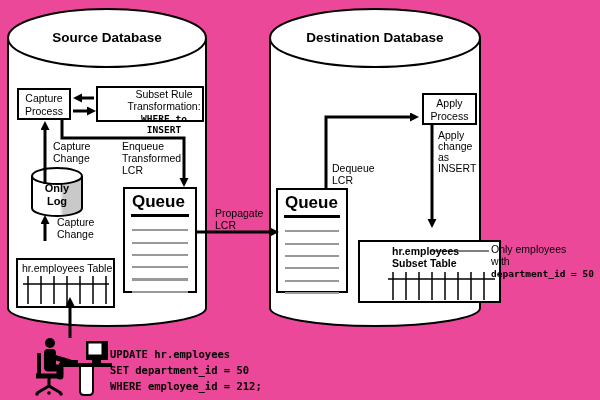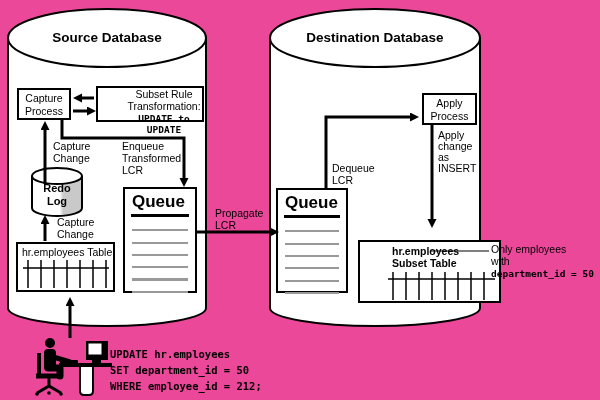--- a/index.html
+++ b/index.html
@@ -80,44 +80,44 @@
   <div class="dbtitle" style="left:270px; top:30px; width:210px;">Destination Database</div>
 
   <div class="box" style="left:17px; top:88px; width:54px; height:32px;">
     <div class="boxtext center">Capture
 Process</div>
   </div>
 
   <div class="box" style="left:96px; top:86px; width:108px; height:36px;padding-left:28px;">
     <div class="boxtext center" style="line-height:1.1; padding-top:1px;">Subset Rule
 Transformation:</div>
-    <div class="mono center subsetrule-code">UPDATE to UPDATE</div>
+    <div class="mono center subsetrule-code">WHERE to INSERT</div>
   </div>
 
   <div class="box" style="left:422px; top:93px; width:55px; height:32px;">
     <div class="boxtext center">Apply
 Process</div>
   </div>
 
-  <div class="lbl center" style="left:32px; top:182px; width:50px; font-weight:bold; font-size:11px;">Redo
+  <div class="lbl center" style="left:32px; top:182px; width:50px; font-weight:bold; font-size:11px;">Only
 Log</div>
 
   <div class="box" style="left:123px; top:187px; width:74px; height:106px;">
     <div class="queue-title">Queue</div>
     <div class="queue-rule"></div>
     <div class="queue-lines"></div>
   </div>
 
   <div class="box" style="left:276px; top:188px; width:72px; height:105px;">
     <div class="queue-title">Queue</div>
     <div class="queue-rule"></div>
     <div class="queue-lines"></div>
   </div>
 
-  <div class="box" style="left:16px; top:242px; width:99px; height:50px;">
+  <div class="box" style="left:16px; top:258px; width:99px; height:50px;">
     <div class="boxtext" style="padding:2px 0 0 4px; white-space:nowrap;">hr.employees Table</div>
     <svg width="95" height="31" viewBox="0 0 95 31" style="margin-left:0px;">
       <line x1="5" y1="9" x2="91" y2="9" stroke="#000" stroke-width="1.5"></line>
       <g stroke="#000" stroke-width="1.5">
         <line x1="10" y1="1" x2="10" y2="29"></line>
           <line x1="23" y1="1" x2="23" y2="29"></line>
         <line x1="36" y1="1" x2="36" y2="29"></line>
           <line x1="49" y1="1" x2="49" y2="29"></line>
         <line x1="62" y1="1" x2="62" y2="29"></line>
           <line x1="75" y1="1" x2="75" y2="29"></line>

